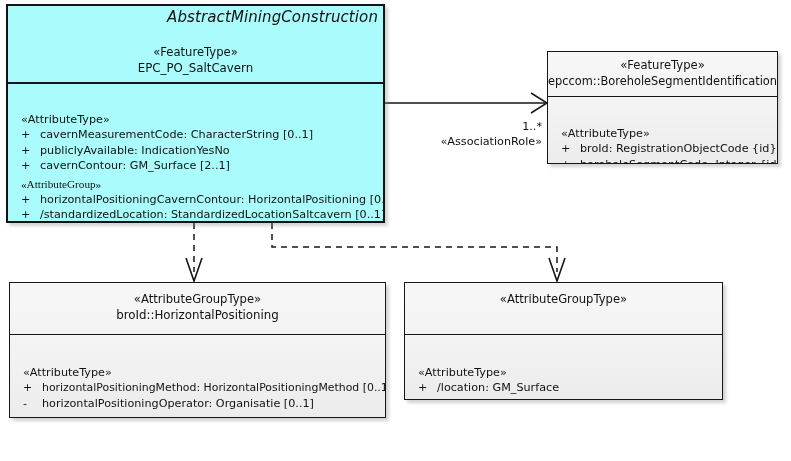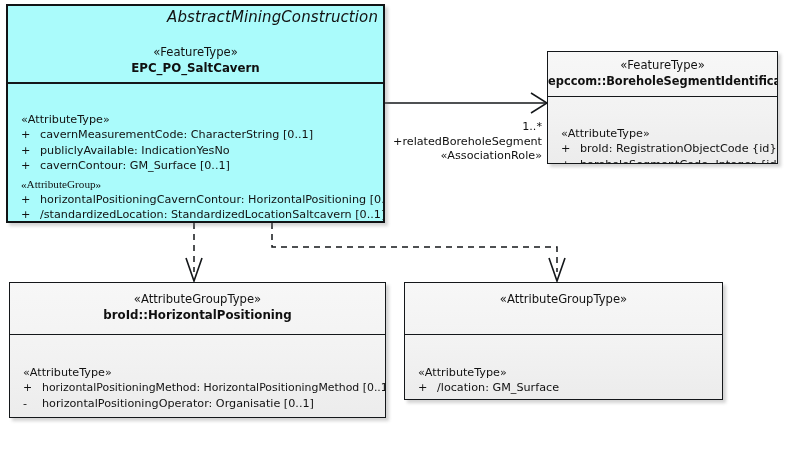--- a/index.html
+++ b/index.html
@@ -62,21 +62,21 @@
   }
 
   .stereotype {
     font-size: 11.6px;
     line-height: 16px;
     color: #121212;
     white-space: nowrap;
   }
   .class-name {
     font-size: 11.8px;
-    font-weight: bold;
+    font-weight: normal;
     line-height: 16px;
     color: #101010;
     white-space: nowrap;
   }
 
   .class-body {
     position: relative;
     padding: 4px 0 3px 0;
   }
   .group-label {
@@ -139,40 +139,39 @@
     </g>
 
     <g>
       <polyline points="272,223 272,247 557,247 557,272" fill="none" stroke="#14171a" stroke-width="1.5" stroke-dasharray="6,5"></polyline>
       <polyline points="549,258 557,281 565,258" fill="none" stroke="#14171a" stroke-width="1.6"></polyline>
     </g>
   </svg>
 
   <div class="edge-label" style="left:379px; top:120px; width:163px;">
     <div>1..*</div>
-    <div>+relatedBoreholeSegment</div>
     <div>«AssociationRole»</div>
   </div>
 
   <div class="uml-class cyan" style="left:6px; top:4px; width:379px; height:219px;">
     <div class="class-header" style="height:78px;">
       <div class="qualifier">AbstractMiningConstruction</div>
       <div class="stereotype" style="margin-top:36px;">«FeatureType»</div>
       <div class="class-name">EPC_PO_SaltCavern</div>
     </div>
     <div class="class-body">
       <div class="group-label">«AttributeType»</div>
       <div class="attr-row">
         <span class="attr-vis">+</span><span class="attr-text">cavernMeasurementCode: CharacterString [0..1]</span>
       </div>
       <div class="attr-row">
         <span class="attr-vis">+</span><span class="attr-text">publiclyAvailable: IndicationYesNo</span>
       </div>
       <div class="attr-row">
-        <span class="attr-vis">+</span><span class="attr-text">cavernContour: GM_Surface [0..1]</span>
+        <span class="attr-vis">+</span><span class="attr-text">cavernContour: GM_Surface [2..1]</span>
       </div>
       <div class="group-label" style="margin-top:3px;font-family:Liberation Serif, serif;">«AttributeGroup»</div>
       <div class="attr-row">
         <span class="attr-vis">+</span><span class="attr-text">horizontalPositioningCavernContour: HorizontalPositioning [0..1]</span>
       </div>
       <div class="attr-row">
         <span class="attr-vis">+</span><span class="attr-text">/standardizedLocation: StandardizedLocationSaltcavern [0..1]</span>
       </div>
     </div>
   </div>

